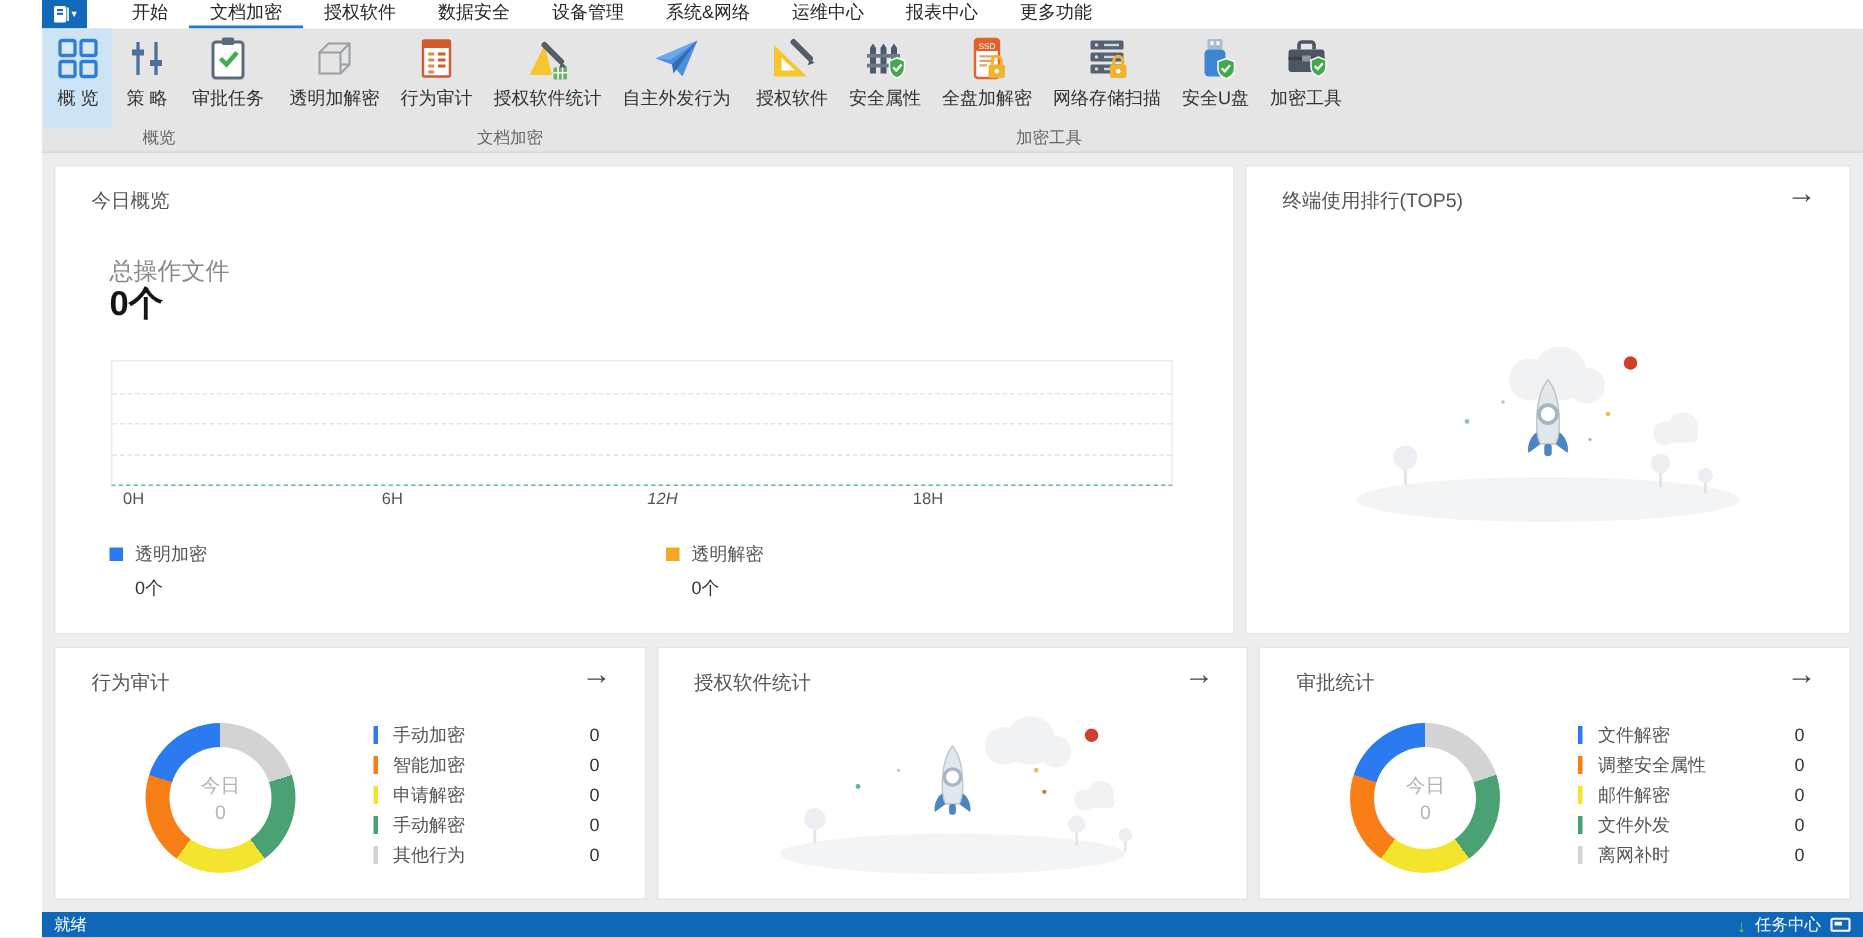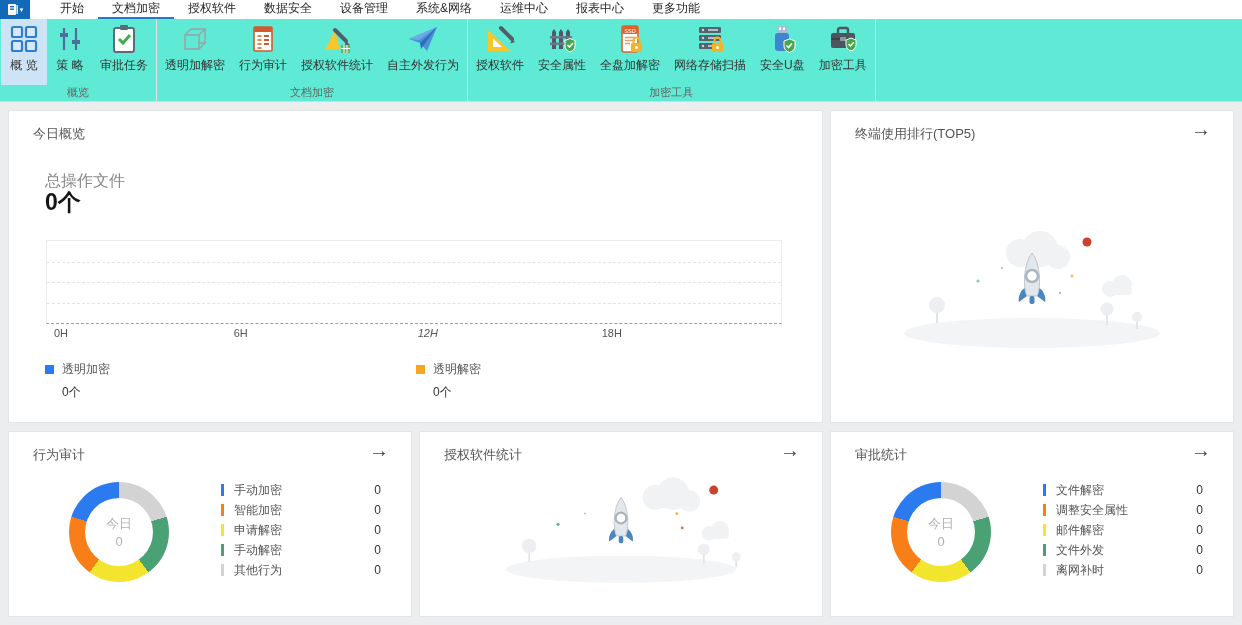--- a/index.html
+++ b/index.html
@@ -1,30 +1,30 @@
 <!DOCTYPE html>
 <html><head>
 <meta charset="utf-8">
 <style>
   * { box-sizing: border-box; margin: 0; padding: 0; }
   html,body { width:1242px; height:625px; overflow:hidden; }
   body { font-family:"Liberation Sans", sans-serif; background:#fff; cursor:default; }
-  .app { display:flex; flex-direction:column; width:1242px; height:625px; }
+  .app { display:flex; flex-direction:column; width:1242px; height:625px;padding-left:28px; }
 
   
   .tabbar { height:19px; flex:none; display:flex; align-items:stretch; background:#fff; }
   .app-button { width:30px; flex:none; background:#1269b8; display:flex; align-items:center; justify-content:center; gap:1px; cursor:pointer; margin-right:16px; }
   .app-button svg { display:block; }
   .app-caret { color:#fff; font-size:7px; line-height:1; }
   .tabs { display:flex; }
   .tab { padding:0 14px; font-size:12px; line-height:17px; color:#262626; cursor:pointer; border-bottom:2px solid transparent; white-space:nowrap; }
   .tab.active { border-bottom-color:#1f7ad4; }
 
   
-  .ribbon { height:83px; flex:none; background:#5eead4; border-bottom:1px solid #d8d8d8; display:flex; align-items:stretch; }
+  .ribbon { height:83px; flex:none; background:#e5e5e5; border-bottom:1px solid #d8d8d8; display:flex; align-items:stretch; }
   .rgroup { display:flex; flex-direction:column; border-right:1px solid #e4e4e4; padding:0 1px; }
   .rgroup-buttons { display:flex; flex:1; align-items:stretch; }
   .rbtn { display:flex; flex-direction:column; align-items:center; padding:3px 7px 0; cursor:pointer; }
   .rbtn.selected { background:#cde4f7; }
   .rbtn svg { width:32px; height:32px; display:block; margin-top:1px; }
   .rbtn-label { font-size:12px; color:#333; margin-top:2px; white-space:nowrap; }
   .rgroup-label { flex:none; text-align:center; font-size:11px; color:#666; height:16px; line-height:14px; }
 
   
   .content { flex:1; background:#ecedee; padding:8px; display:flex; flex-direction:column; gap:8px; overflow:hidden; }
@@ -471,13 +471,24 @@
           <div class="dlrow">
               <span class="dlbar" style="background-color: rgb(211, 211, 211);"></span>
               <span class="dllabel">离网补时</span>
               <span class="dlvalue">0</span>
             </div>
         </div>
       </section>
     </div>
   </div>
 
+  <div class="statusbar">
+    <span class="sb-left">就绪</span>
+    <span class="sb-right">
+      <span class="sb-arrow">↓</span>
+      <span>任务中心</span>
+      <svg width="14" height="12" viewBox="0 0 14 12">
+          <rect x="1" y="1.5" width="12" height="8" rx="1" fill="none" stroke="#fff" stroke-width="1.4"></rect>
+          <rect x="3" y="3.5" width="5" height="2.5" fill="#fff"></rect>
+        </svg>
+    </span>
+  </div>
 </div>
 
 </body></html>

